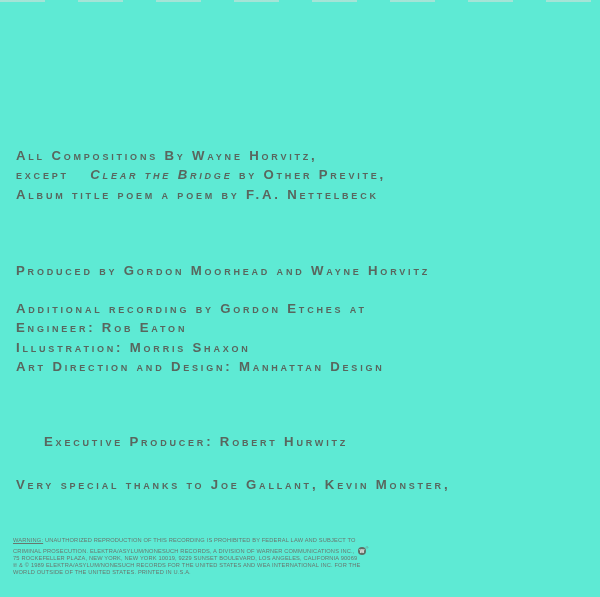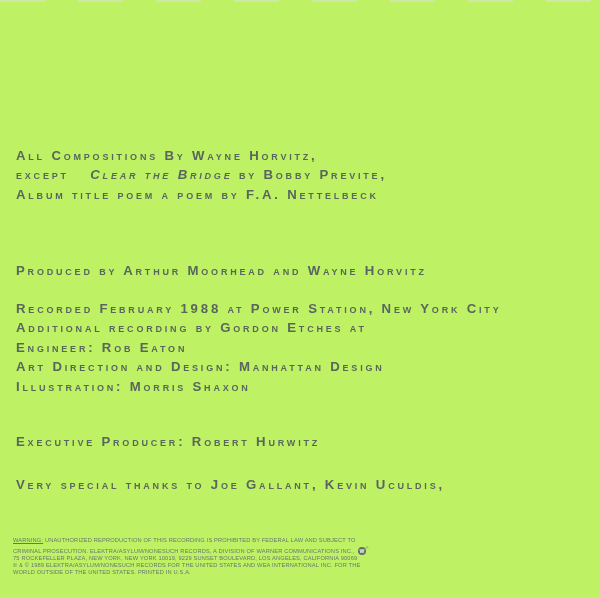--- a/index.html
+++ b/index.html
@@ -1,40 +1,40 @@
 <!DOCTYPE html>
 <html><head>
 <meta charset="utf-8">
 <style>
   html,body { margin:0; padding:0; background:#ffffff; }
   .page {
     position:relative;
     width:600px; height:597px;
-    background:#bef264;
+    background:#5eead4;
     overflow:hidden;
     font-family:"Liberation Sans","DejaVu Sans",sans-serif;
     color:#59665e;
   }
   .scan-top {
     position:absolute; top:0; left:0; right:0; height:2px;
     background:repeating-linear-gradient(90deg,#dedfd9 0 45px, transparent 45px 78px);
     opacity:.55;
   }
   .credits-block {
     position:absolute; left:16px;
     font-size:13.2px; font-weight:700;
     font-variant:small-caps;
     letter-spacing:2.8px;
     line-height:19.4px;
     white-space:nowrap;
   }
   .blk-composition { top:146px; }
   .blk-produced    { top:261px; }
   .blk-recording   { top:299px; }
-  .blk-executive   { top:432px; }
+  .blk-executive   { top:432px;margin-left:28px; }
   .blk-thanks      { top:475px; }
   .indent { padding-left:11px; }
   .ital { font-style:italic;margin-left:15px; }
   .legal {
     position:absolute; left:13px; top:537px;
     font-size:5.7px; font-weight:400;
     letter-spacing:0.16px; line-height:7px;
     color:#68776f;
     white-space:nowrap;
   }
@@ -51,42 +51,41 @@
   .reg { font-size:4px; vertical-align:4px; letter-spacing:0; }
 </style>
 </head>
 <body>
 
 <div class="page">
   <div class="scan-top"></div>
 
   <section class="credits-block blk-composition">
     <div>All Compositions By Wayne Horvitz,</div>
-    <div><span>except </span><span class="ital">Clear the Bridge</span><span> by Bobby Previte,</span></div>
+    <div><span>except </span><span class="ital">Clear the Bridge</span><span> by Other Previte,</span></div>
     <div>Album title poem a poem by F.A. Nettelbeck</div>
   </section>
 
   <section class="credits-block blk-produced">
-    <div>Produced by Arthur Moorhead and Wayne Horvitz</div>
+    <div>Produced by Gordon Moorhead and Wayne Horvitz</div>
   </section>
 
   <section class="credits-block blk-recording">
-    <div>Recorded February 1988 at Power Station, New York City</div>
     <div>Additional recording by Gordon Etches at</div>
     <div>Engineer: Rob Eaton</div>
+    <div>Illustration: Morris Shaxon</div>
     <div>Art Direction and Design: Manhattan Design</div>
-    <div>Illustration: Morris Shaxon</div>
   </section>
 
   <section class="credits-block blk-executive">
     <div>Executive Producer: Robert Hurwitz</div>
   </section>
 
   <section class="credits-block blk-thanks">
-    <div>Very special thanks to Joe Gallant, Kevin Uculdis,</div>
+    <div>Very special thanks to Joe Gallant, Kevin Monster,</div>
   </section>
 
   <footer class="legal">
     <div><span class="warn">WARNING:</span><span> UNAUTHORIZED REPRODUCTION OF THIS RECORDING IS PROHIBITED BY FEDERAL LAW AND SUBJECT TO</span></div>
     <div><span>CRIMINAL PROSECUTION. ELEKTRA/ASYLUM/NONESUCH RECORDS, A DIVISION OF WARNER COMMUNICATIONS INC.,</span><span class="wlogo"><span class="wlogo-w">W</span></span><span class="reg">®</span></div>
     <div>75 ROCKEFELLER PLAZA, NEW YORK, NEW YORK 10019, 9229 SUNSET BOULEVARD, LOS ANGELES, CALIFORNIA 90069</div>
     <div>℗ &amp; © 1989 ELEKTRA/ASYLUM/NONESUCH RECORDS FOR THE UNITED STATES AND WEA INTERNATIONAL INC. FOR THE</div>
     <div>WORLD OUTSIDE OF THE UNITED STATES. PRINTED IN U.S.A.</div>
   </footer>
 </div>

